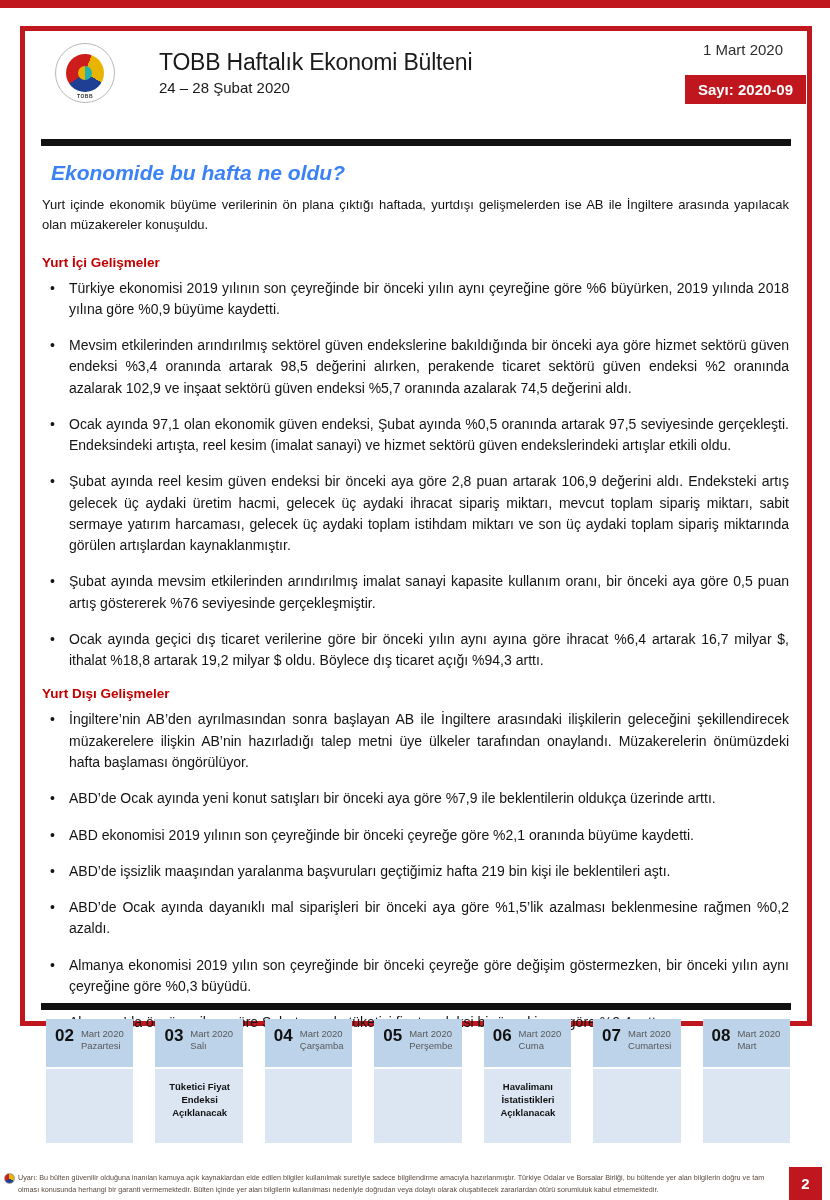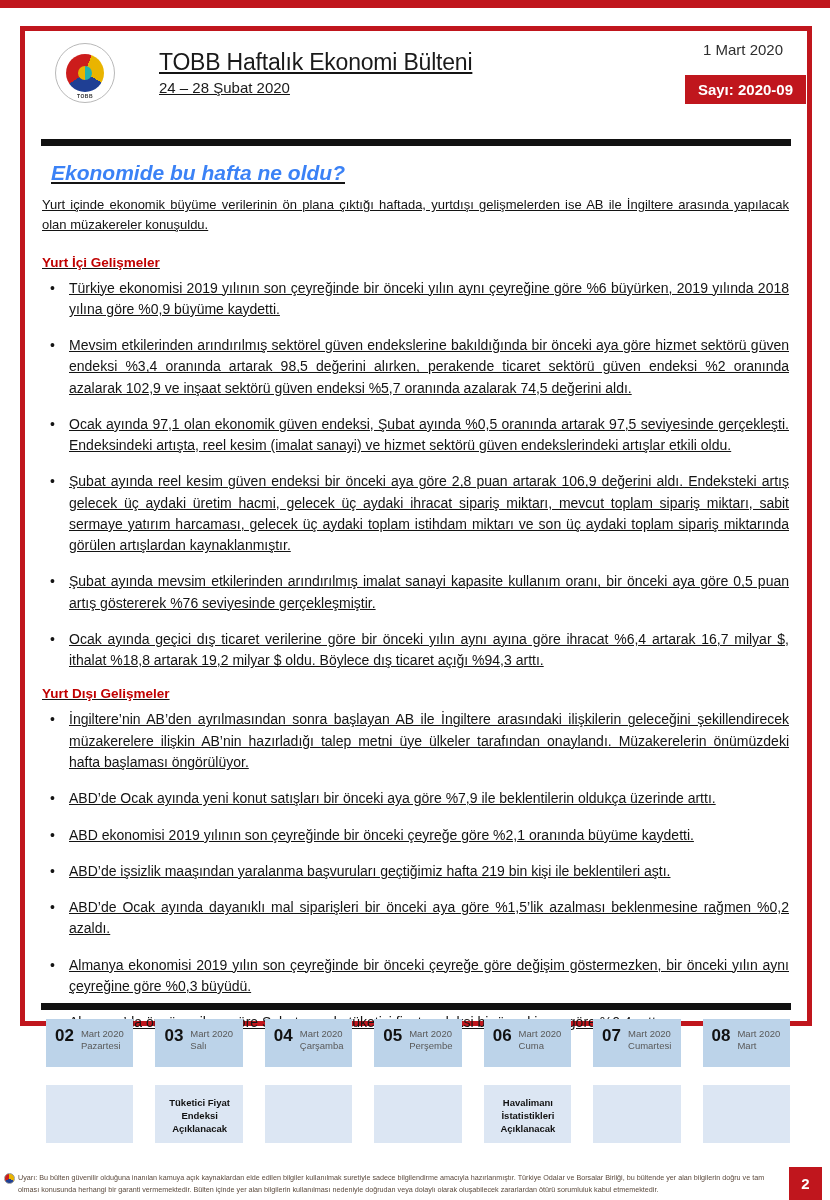--- a/index.html
+++ b/index.html
@@ -8,21 +8,21 @@
     width:830px; height:1200px; position:relative; overflow:hidden;
     background:#ffffff; font-family:"Liberation Sans", sans-serif; color:#141414;
   }
 
   
   .topbar { position:absolute; left:0; top:0; width:830px; height:8px; background:#c0161d; }
 
   
   .frame {
     position:absolute; left:20px; top:26px; width:792px; height:1000px;
-    border:5px solid #c0161d; background:#fff;text-decoration:underline;
+    border:5px solid #c0161d; background:#fff;
   }
 
   
   .header { position:relative; height:96px; padding:12px 0 0 30px; }
   .logo { width:60px; height:60px; border-radius:50%; background:#fff;
           border:1px solid #b9b9b9; position:relative; float:left; }
   .logo-inner { position:absolute; inset:10px; border-radius:50%;
     background:conic-gradient(from 20deg, #e9b400 0 100deg, #1f3f94 100deg 215deg, #cc1c1c 215deg 360deg); }
   .logo-core { position:absolute; inset:22px; border-radius:50%;
     background:conic-gradient(#23b2ad 0 180deg, #e9b400 180deg 360deg); }
@@ -51,21 +51,21 @@
   ul.bullets li::before { content:"\2022"; position:absolute; left:8px; top:0; }
 
   
   .cal-bar { position:absolute; left:16px; right:16px; top:972px; height:7px; background:#111; }
   .calendar { position:absolute; left:21px; right:17px; top:988px; height:124px;
     display:flex; gap:22px; }
   .day-card { flex:1; display:flex; flex-direction:column; }
   .day-head { background:#bcd3e9; height:48px; display:flex; padding:7px 6px 0 9px; }
   .day-num { font-size:17px; font-weight:bold; color:#111; }
   .day-meta { font-size:9.5px; color:#595959; line-height:1.3; margin-left:7px; margin-top:2px; }
-  .day-body { background:#dce6f3; flex:1; margin-top:18px; padding:12px 5px 0 6px;
+  .day-body { background:#dce6f3; flex:1; margin-top:2px; padding:12px 5px 0 6px;
     text-align:center; font-size:9.5px; font-weight:bold; color:#111; line-height:1.35; }
 
   
   .footer-icon { position:absolute; left:4px; top:1173px; width:11px; height:11px; border-radius:50%;
     background:conic-gradient(#e9b400 0 120deg, #1f3f94 120deg 240deg, #cc1c1c 240deg 360deg);
     border:1px solid #999; }
   .disclaimer { position:absolute; left:18px; top:1172px; width:768px;
     font-size:7.2px; line-height:1.65; color:#5c4a3d; }
   .pagenum { position:absolute; right:8px; top:1167px; width:33px; height:33px; background:#c0161d;
     color:#fff; font-weight:bold; font-size:15px; display:flex; align-items:center; justify-content:center; }

